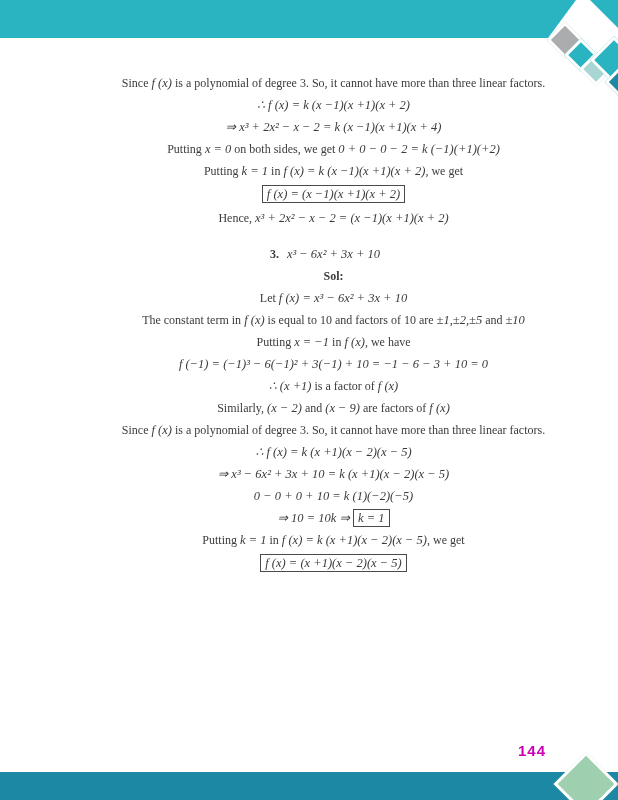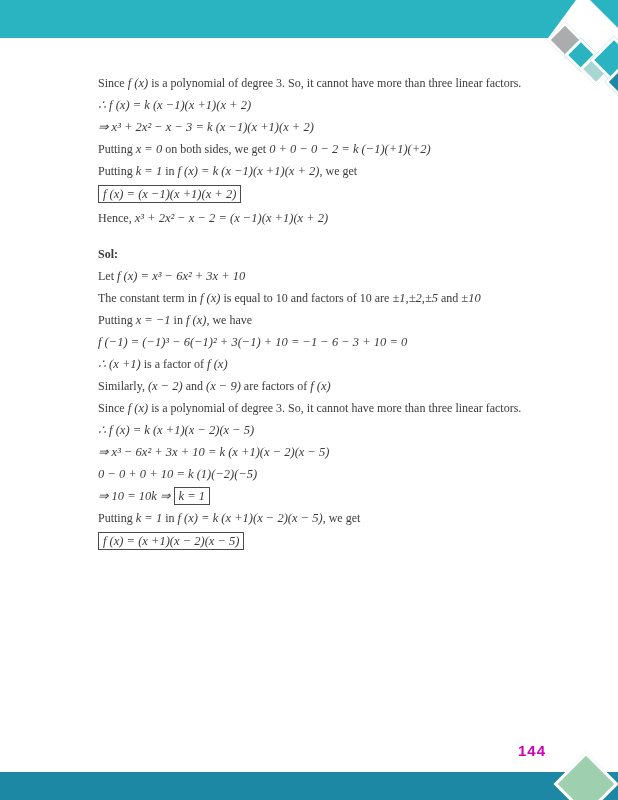--- a/index.html
+++ b/index.html
@@ -37,22 +37,22 @@
   
   .page-number{
     position:absolute;left:518px;top:742px;
     font-family:Liberation Sans, sans-serif;
     font-weight:bold;font-size:15px;letter-spacing:1px;
     color:var(--pagenum,#cc00b4);
   }
 
   
   .content{
-    position:absolute;left:98px;top:72px;width:495px;
-    color:var(--text,#3b3b3b);font-size:12px;
+    position:absolute;left:86px;top:72px;width:495px;
+    color:var(--text,#3b3b3b);font-size:12px;text-align:center;
   }
   .line{height:22px;line-height:22px;white-space:nowrap;}
   .line.boxline{height:25px;line-height:25px;}
   .line.spacer{height:14px;}
   .m{font-style:italic;font-size:12.5px;}
   .bold{font-weight:bold;font-style:normal;}
   .boxed{border:1px solid #4a4a4a;padding:1px 4px;}
   .item-num{
     display:inline-block;width:25px;margin-left:-25px;
     font-weight:bold;font-style:normal;
@@ -67,26 +67,27 @@
   <div class="corner-piece"></div>
   <div class="diamond d-gray"></div>
   <div class="diamond d-teal"></div>
   <div class="diamond d-pale"></div>
   <div class="diamond d-big-right"></div>
   <div class="diamond d-dark-edge"></div>
 
   <div class="content">
       <div class="line"><span>Since </span><span class="m">f (x)</span><span> is a polynomial of degree 3. So, it cannot have more than three linear factors.</span></div>
       <div class="line"><span class="m">∴ f (x) = k (x −1)(x +1)(x + 2)</span></div>
-      <div class="line"><span class="m">⇒ x³ + 2x² − x − 3 = k (x −1)(x +1)(x + 2)</span></div>
+      <div class="line"><span class="m">⇒ x³ + 2x² − x − 2 = k (x −1)(x +1)(x + 4)</span></div>
       <div class="line"><span>Putting </span><span class="m">x = 0</span><span> on both sides, we get </span><span class="m">0 + 0 − 0 − 2 = k (−1)(+1)(+2)</span></div>
       <div class="line"><span>Putting </span><span class="m">k = 1</span><span> in </span><span class="m">f (x) = k (x −1)(x +1)(x + 2)</span><span>, we get</span></div>
       <div class="line boxline"><span class="m boxed">f (x) = (x −1)(x +1)(x + 2)</span></div>
       <div class="line"><span>Hence, </span><span class="m">x³ + 2x² − x − 2 = (x −1)(x +1)(x + 2)</span></div>
       <div class="line spacer" style="height: 14px;"></div>
+      <div class="line item"><span class="item-num">3.</span><span class="m">x³ − 6x² + 3x + 10</span></div>
       <div class="line"><span class="bold">Sol:</span></div>
       <div class="line"><span>Let </span><span class="m">f (x) = x³ − 6x² + 3x + 10</span></div>
       <div class="line"><span>The constant term in </span><span class="m">f (x)</span><span> is equal to 10 and factors of 10 are </span><span class="m">±1,±2,±5</span><span> and </span><span class="m">±10</span></div>
       <div class="line"><span>Putting </span><span class="m">x = −1</span><span> in </span><span class="m">f (x)</span><span>, we have</span></div>
       <div class="line"><span class="m">f (−1) = (−1)³ − 6(−1)² + 3(−1) + 10 = −1 − 6 − 3 + 10 = 0</span></div>
       <div class="line"><span class="m">∴ (x +1)</span><span> is a factor of </span><span class="m">f (x)</span></div>
       <div class="line"><span>Similarly, </span><span class="m">(x − 2)</span><span> and </span><span class="m">(x − 9)</span><span> are factors of </span><span class="m">f (x)</span></div>
       <div class="line"><span>Since </span><span class="m">f (x)</span><span> is a polynomial of degree 3. So, it cannot have more than three linear factors.</span></div>
       <div class="line"><span class="m">∴ f (x) = k (x +1)(x − 2)(x − 5)</span></div>
       <div class="line"><span class="m">⇒ x³ − 6x² + 3x + 10 = k (x +1)(x − 2)(x − 5)</span></div>

